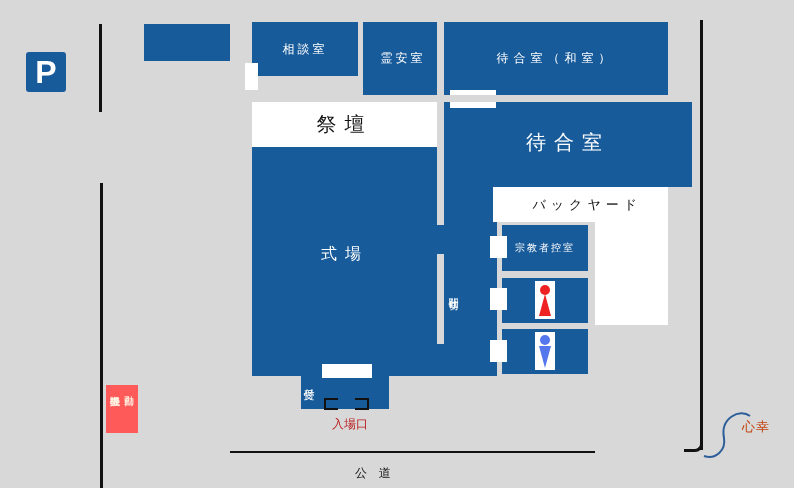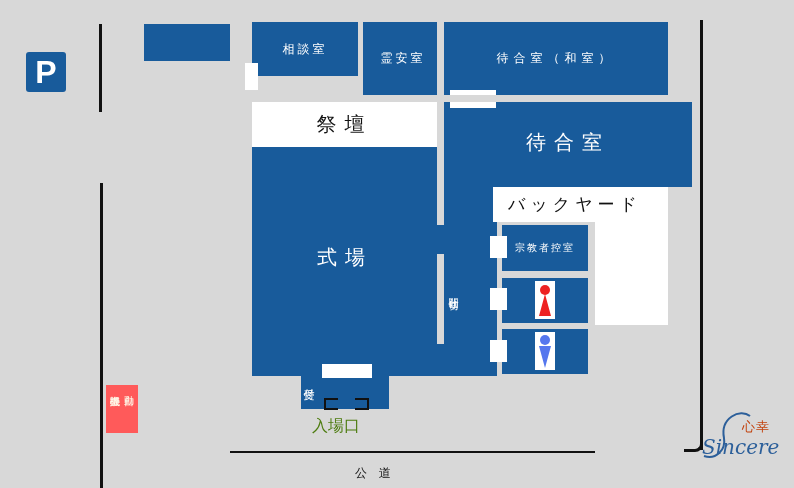--- a/index.html
+++ b/index.html
@@ -50,40 +50,40 @@
 
 <div class="abs room" style="left:444px;top:102px;width:248px;height:85px;">
   <span class="label" style="font-size:20px;letter-spacing:8px;margin-top:-4px;">待合室</span>
 </div>
 <div class="abs door" style="left:450px;top:90px;width:46px;height:18px;"></div>
 
 <div class="abs room" style="left:252px;top:147px;width:245px;height:229px;"></div>
 <div class="abs room" style="left:444px;top:180px;width:52px;height:50px;"></div>
 <div class="abs room" style="left:301px;top:370px;width:88px;height:39px;"></div>
 <div class="abs" style="left:300px;top:244px;width:90px;text-align:center;color:#fff;">
-  <span class="label" style="font-size:20px;letter-spacing:8px;">式場</span>
+  <span class="label" style="font-size:16px;letter-spacing:8px;">式場</span>
 </div>
 
 <div class="abs" style="left:437px;top:95px;width:7px;height:130px;background:#d8d8d8;"></div>
 <div class="abs" style="left:358px;top:22px;width:5px;height:73px;background:#d8d8d8;"></div>
 <div class="abs" style="left:437px;top:22px;width:7px;height:73px;background:#d8d8d8;"></div>
 <div class="abs" style="left:252px;top:95px;width:416px;height:7px;background:#d8d8d8;"></div>
 <div class="abs" style="left:437px;top:254px;width:7px;height:90px;background:#d8d8d8;"></div>
 
 <div class="abs vlabel" style="left:447px;top:290px;font-size:10px;color:#fff;line-height:12px;letter-spacing:1px;">間仕切り</div>
 
 <div class="abs vlabel" style="left:302px;top:380px;font-size:11px;color:#fff;line-height:12px;">受付</div>
 <div class="abs door" style="left:322px;top:364px;width:50px;height:14px;"></div>
 
 <div class="abs" style="left:324px;top:398px;width:14px;height:12px;border-left:2px solid #111;border-top:2px solid #111;border-bottom:2px solid #111;"></div>
 <div class="abs" style="left:355px;top:398px;width:14px;height:12px;border-right:2px solid #111;border-top:2px solid #111;border-bottom:2px solid #111;"></div>
-<div class="abs" style="left:312px;top:416px;font-size:16px;color:#4d7c0f;white-space:nowrap;">入場口</div>
+<div class="abs" style="left:332px;top:416px;font-size:12px;color:#b91c1c;white-space:nowrap;">入場口</div>
 
 <div class="abs white" style="left:493px;top:187px;width:175px;height:35px;display:flex;align-items:center;justify-content:flex-end;padding-right:26px;">
-  <span class="label" style="font-size:17px;color:#111;letter-spacing:5px;">バックヤード</span>
+  <span class="label" style="font-size:13px;color:#111;letter-spacing:5px;">バックヤード</span>
 </div>
 <div class="abs white" style="left:595px;top:222px;width:73px;height:103px;"></div>
 
 <div class="abs room" style="left:502px;top:225px;width:86px;height:46px;align-items:center;">
   <span class="label" style="font-size:10px;letter-spacing:2px;">宗教者控室</span>
 </div>
 <div class="abs door" style="left:490px;top:236px;width:17px;height:22px;"></div>
 
 <div class="abs room" style="left:502px;top:278px;width:86px;height:45px;"></div>
 <div class="abs" style="left:535px;top:281px;width:20px;height:38px;background:#fff;">
@@ -104,14 +104,13 @@
   <span class="vlabel" style="font-size:10px;line-height:11px;">販売機</span>
 </div>
 
 <div class="abs" style="left:355px;top:465px;font-size:12px;color:#111;white-space:pre;letter-spacing:4px;">公 道</div>
 
 <div class="abs" style="left:700px;top:408px;width:90px;height:55px;">
   <svg width="90" height="55" viewBox="0 0 90 55" style="position:absolute;left:0;top:0;">
     <path d="M50 8 C40 0, 20 10, 24 30 C26 42, 16 52, 4 48" fill="none" stroke="#2c5f9a" stroke-width="2"></path>
   </svg>
   <span style="position:absolute;left:42px;top:10px;font-size:13px;color:#c2410c;letter-spacing:1px;">心幸</span>
-  <span style="position:absolute;left:2px;top:27px;font-size:20px;font-style:italic;color:#2c5f9a;font-family:'DejaVu Serif',serif;">Sincere</span>
 </div>
 
 </body></html>

